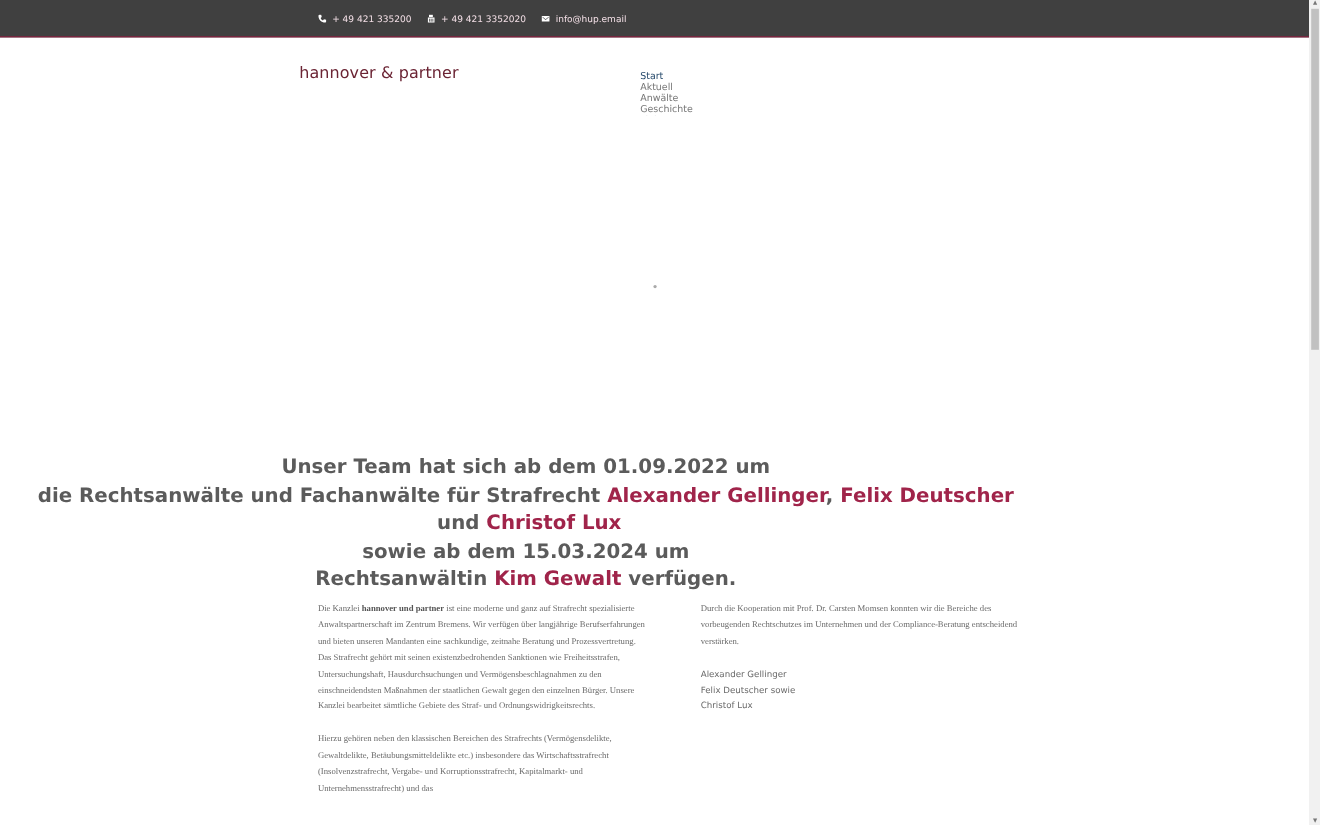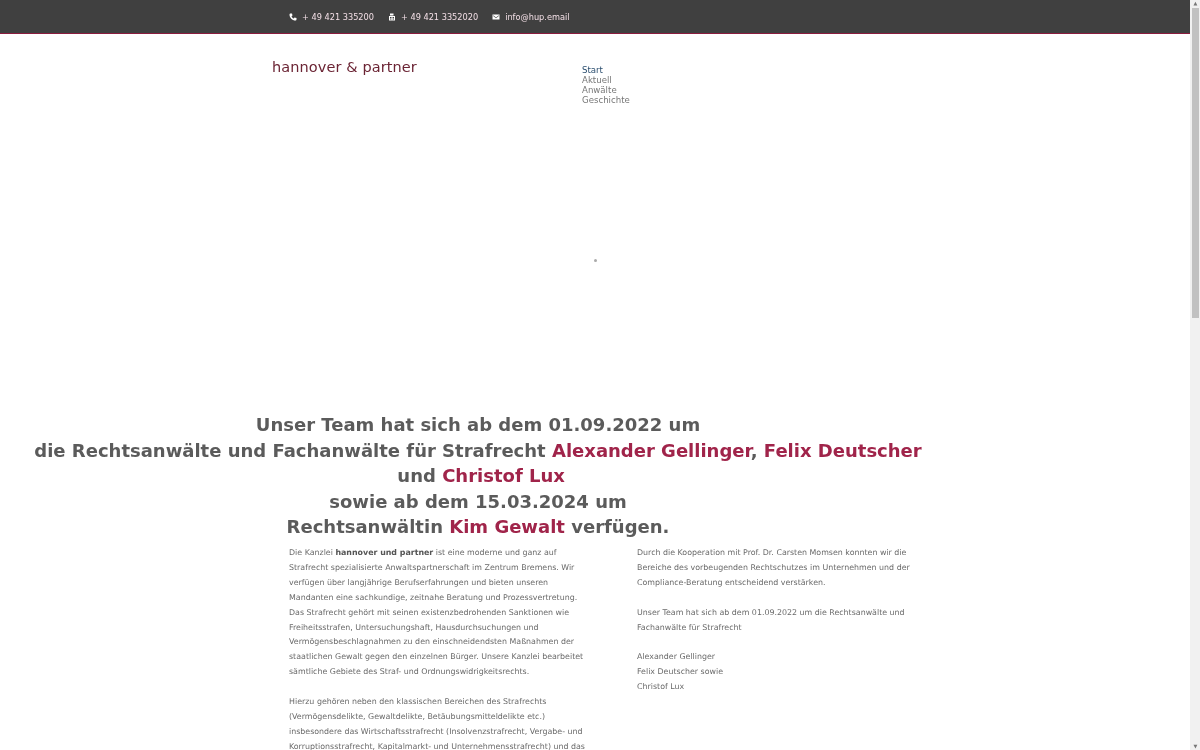--- a/index.html
+++ b/index.html
@@ -19,21 +19,21 @@
 
   .slider { position: absolute; left: 0; top: 105px; width: 1190px; height: 305px; background: #fff; }
   .loader-dot { position: absolute; left: 594px; top: 259px; width: 3px; height: 3px; border-radius: 50%; background: #aaa; }
 
   .headline { position: absolute; left: 0; top: 412px; width: 956px; text-align: center; font-family: "DejaVu Sans", sans-serif; font-weight: bold; font-size: 18px; color: #5b5b5b; line-height: 25.5px; }
   .headline .hl { color: #a0244a; }
 
   .col { position: absolute; top: 546px; font-size: 7.9px; line-height: 14.9px; color: #6a6a6a; }
   .col-left { left: 289px; width: 298px; }
   .col-right { left: 637px; width: 300px; }
-  .col p { margin-bottom: 14.9px; }
+  .col p { margin-bottom: 14.9px; font-family: Liberation Serif, serif; }
   .col b { color: #555; }
 
   .scrollbar { position: absolute; right: 0; top: 0; width: 10px; height: 750px; background: #f1f1f1; }
   .scroll-thumb { position: absolute; left: 2px; top: 8px; width: 7px; height: 310px; background: #c1c1c1; border-radius: 0; }
   .scroll-up, .scroll-down { position: absolute; left: 2px; width: 7px; height: 7px; color: #777; font-size: 5px; text-align: center; line-height: 7px; }
   .scroll-up { top: 0; }
   .scroll-down { bottom: 0; }
 </style>
 </head>
 <body>
@@ -88,21 +88,20 @@
   <div><span style="white-space:pre">Rechtsanwältin </span><span class="hl">Kim Gewalt</span><span style="white-space:pre"> verfügen.</span></div>
 </div>
 
 <div class="col col-left">
   <p><span style="white-space:pre-wrap">Die Kanzlei </span><b>hannover und partner</b><span style="white-space:pre-wrap"> ist eine moderne und ganz auf Strafrecht spezialisierte Anwaltspartnerschaft im Zentrum Bremens. Wir verfügen über langjährige Berufserfahrungen und bieten unseren Mandanten eine sachkundige, zeitnahe Beratung und Prozessvertretung. Das Strafrecht gehört mit seinen existenzbedrohenden Sanktionen wie Freiheitsstrafen, Untersuchungshaft, Hausdurchsuchungen und Vermögensbeschlagnahmen zu den einschneidendsten Maßnahmen der staatlichen Gewalt gegen den einzelnen Bürger. Unsere Kanzlei bearbeitet sämtliche Gebiete des Straf- und Ordnungswidrigkeitsrechts.</span></p>
   <p>Hierzu gehören neben den klassischen Bereichen des Strafrechts (Vermögensdelikte, Gewaltdelikte, Betäubungsmitteldelikte etc.) insbesondere das Wirtschaftsstrafrecht (Insolvenzstrafrecht, Vergabe- und Korruptionsstrafrecht, Kapitalmarkt- und Unternehmensstrafrecht) und das</p>
 </div>
 
 <div class="col col-right">
   <p>Durch die Kooperation mit Prof. Dr. Carsten Momsen konnten wir die Bereiche des vorbeugenden Rechtschutzes im Unternehmen und der Compliance-Beratung entscheidend verstärken.</p>
-  <p>Unser Team hat sich ab dem 01.09.2022 um die Rechtsanwälte und Fachanwälte für Strafrecht</p>
   <div>
     <div>Alexander Gellinger</div>
     <div>Felix Deutscher sowie</div>
     <div>Christof Lux</div>
   </div>
 </div>
 
 <div class="scrollbar">
   <div class="scroll-up">▲</div>
   <div class="scroll-thumb"></div>

